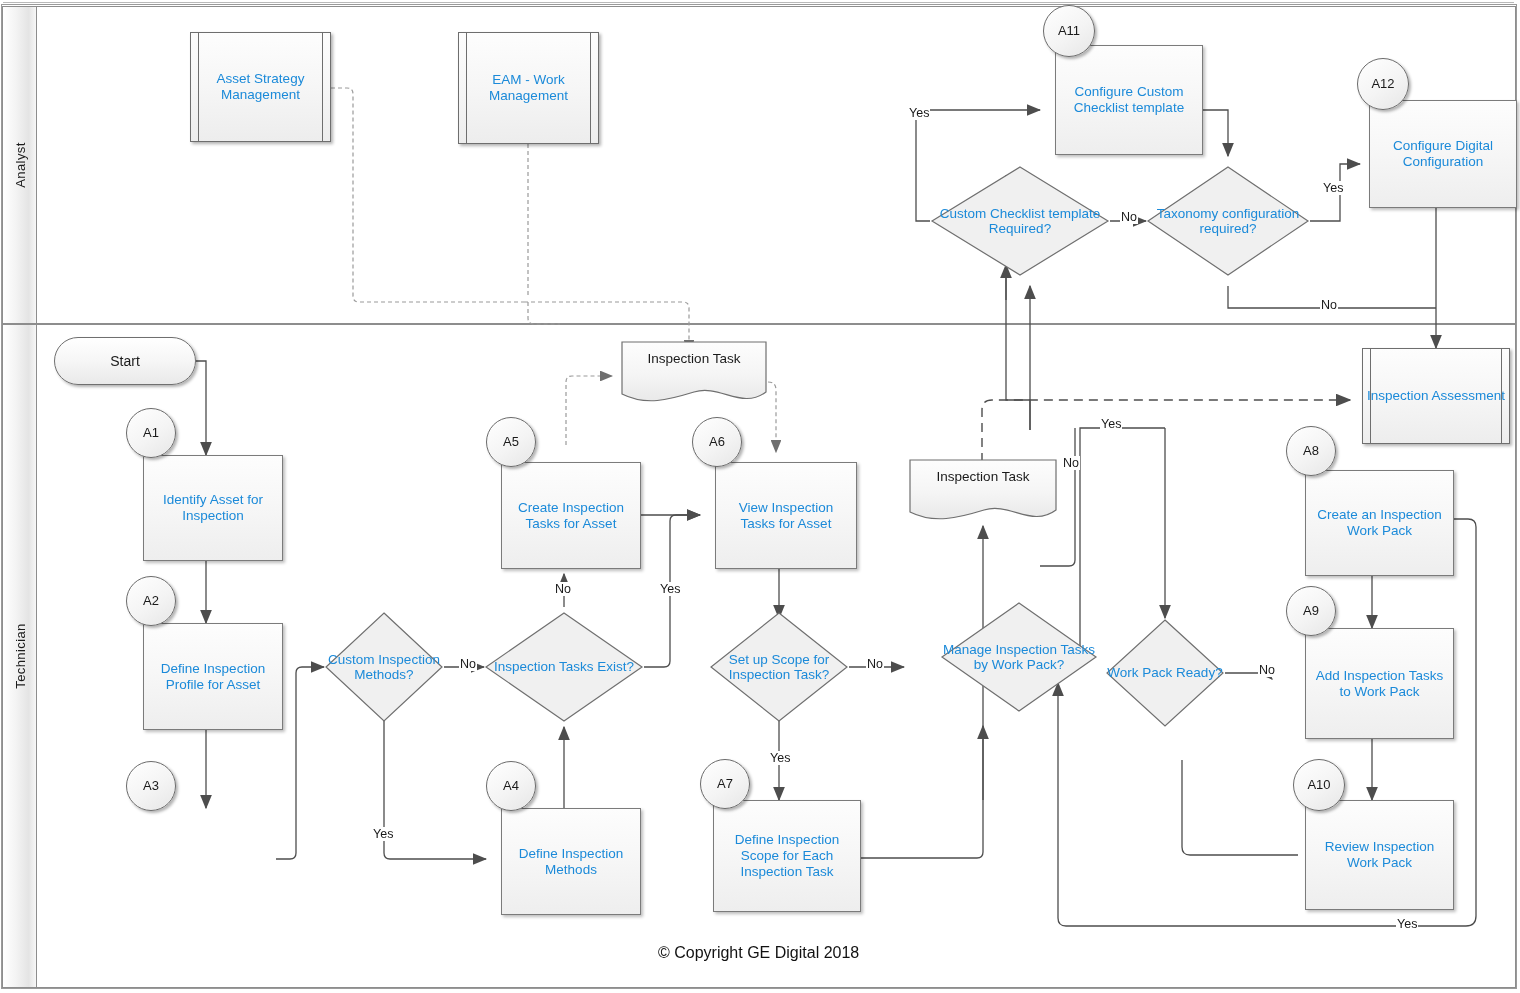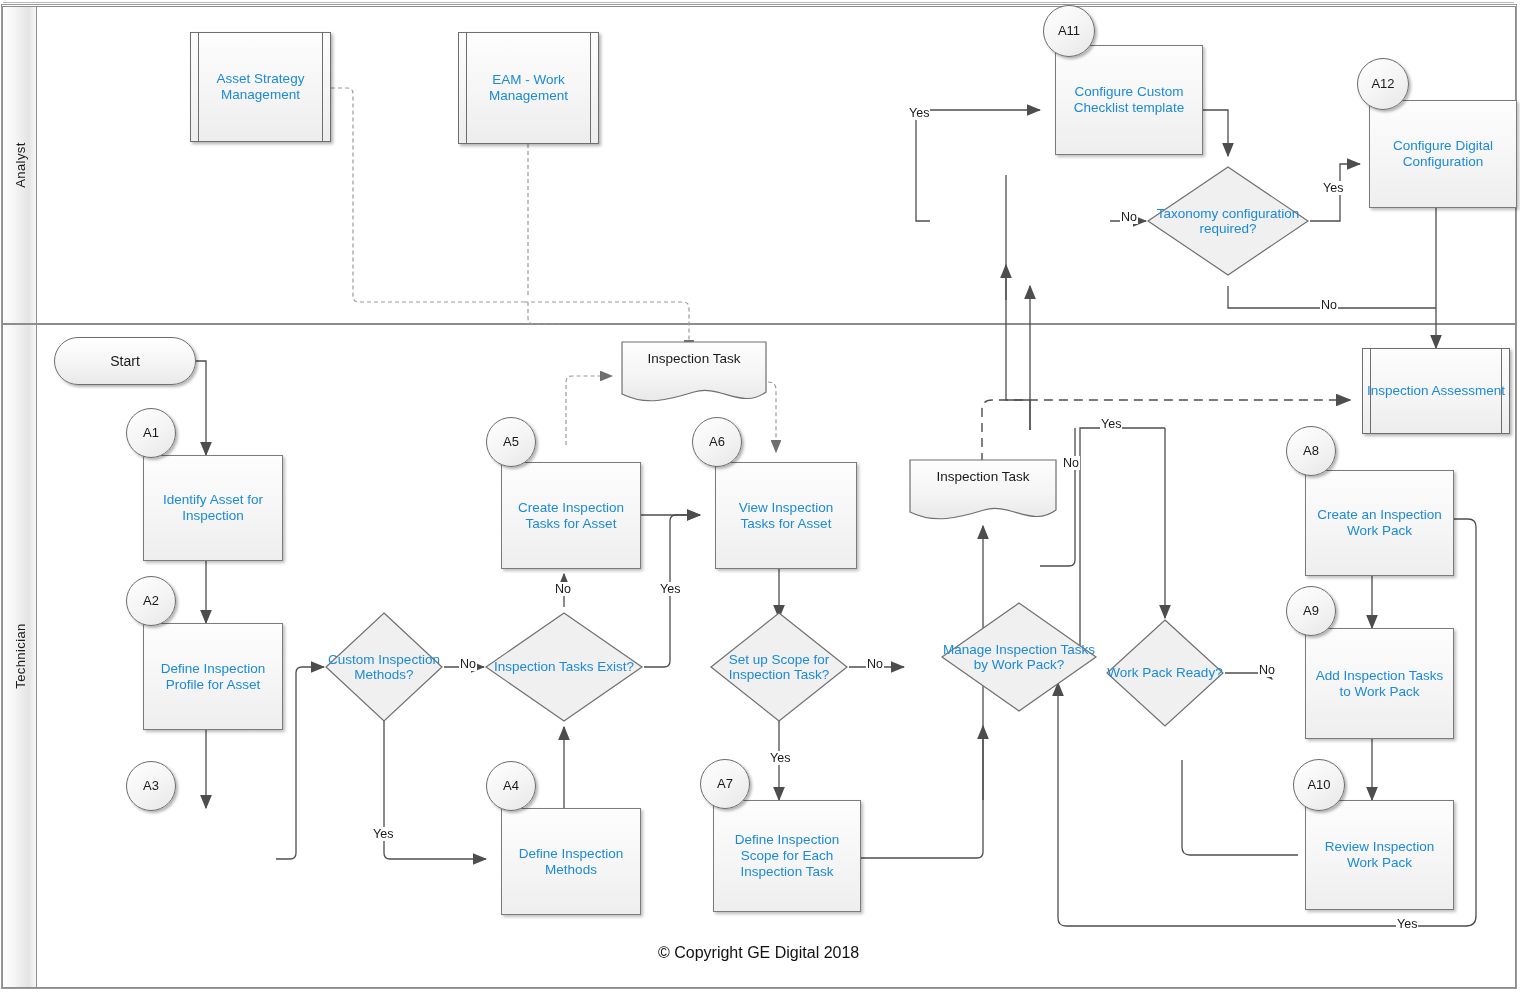--- a/index.html
+++ b/index.html
@@ -184,29 +184,35 @@
     <span>A11</span>
   </div>
 
   <div class="shape task" style="left:1362px;top:100px;width:148px;height:108px;">
     <span>Configure Digital Configuration</span>
   </div>
   <div class="shape badge" style="left:1357px;top:58px;width:52px;height:52px;">
     <span>A12</span>
   </div>
 
+  <div class="diamond-wrap" style="left:930px;top:165px;width:180px;height:112px;">
+    <svg class="diamond-bg" viewBox="0 0 180 112" preserveAspectRatio="none">
+      <polygon points="90,2 178,56 90,110 2,56" fill="#f0f0f0" stroke="#6f6f6f" stroke-width="1.2"></polygon>
+    </svg>
+    <div class="diamond-txt">Custom Checklist template Required?</div>
+  </div>
 
   <div class="diamond-wrap" style="left:1146px;top:165px;width:164px;height:112px;">
     <svg class="diamond-bg" viewBox="0 0 164 112" preserveAspectRatio="none">
       <polygon points="82,2 162,56 82,110 2,56" fill="#f0f0f0" stroke="#6f6f6f" stroke-width="1.2"></polygon>
     </svg>
     <div class="diamond-txt">Taxonomy configuration required?</div>
   </div>
 
-  <div class="shape subproc" style="left:1362px;top:348px;width:148px;height:86px;">
+  <div class="shape subproc" style="left:1362px;top:348px;width:148px;height:96px;">
     <span>Inspection Assessment</span>
   </div>
 
   <div class="shape startev" style="left:54px;top:337px;width:142px;height:48px;">
     <span>Start</span>
   </div>
 
   <div class="shape task" style="left:136px;top:455px;width:140px;height:106px;">
     <span>Identify Asset for Inspection</span>
   </div>

